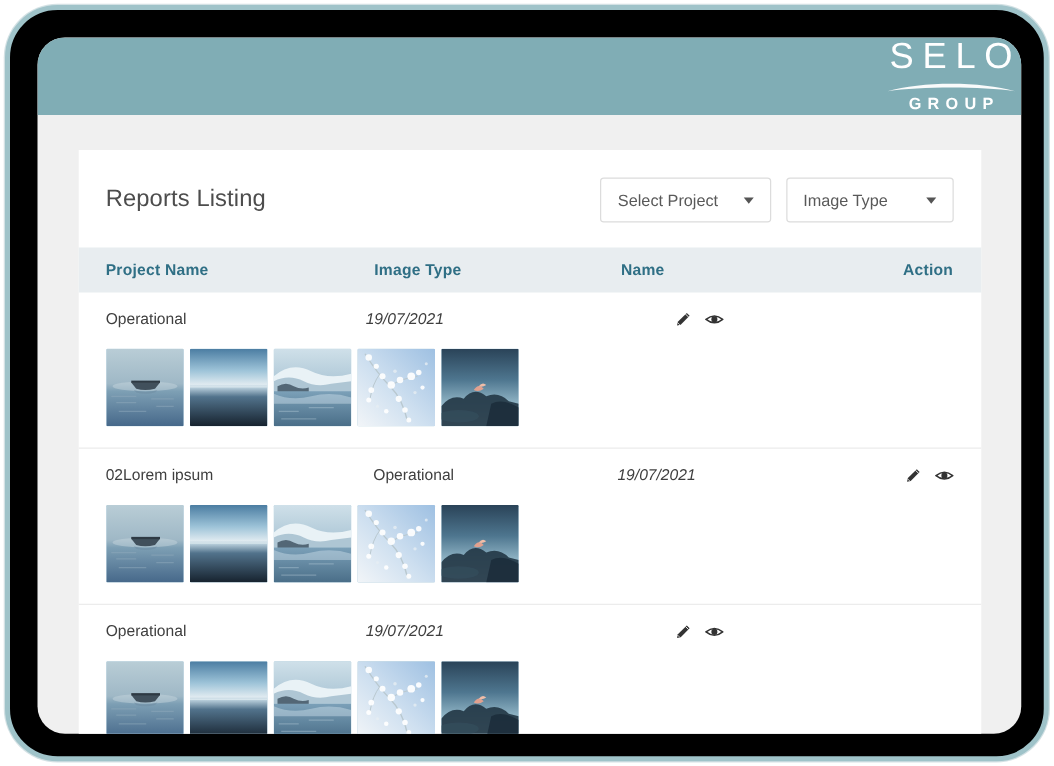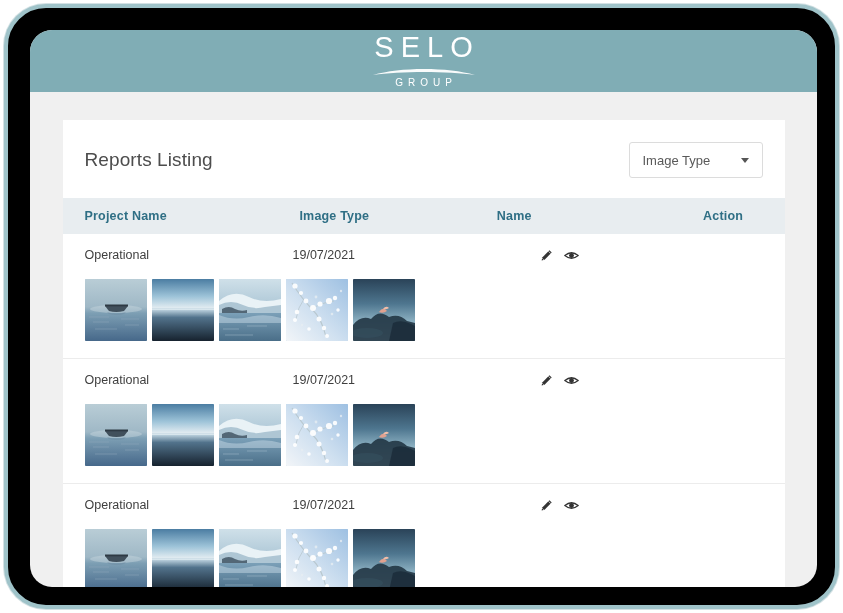--- a/index.html
+++ b/index.html
@@ -35,21 +35,21 @@
     background: #f0f0f0;
     overflow: hidden;
   }
 
   
   .brand-header {
     height: 62px;
     background: #80adb5;
     display: flex;
     align-items: center;
-    justify-content: center;
+    justify-content: flex-end;
     position: relative;
   }
 
   .logo-block {
     display: flex;
     flex-direction: column;
     align-items: center;
     transform: translateY(-1px);
   }
 
@@ -65,25 +65,26 @@
 
   .logo-swoosh {
     width: 104px;
     height: 12px;
     margin-top: 3px;
     display: block;
   }
 
   .logo-sub {
     color: #ffffff;
-    font-size: 10px;
+    font-size: 13px;
     letter-spacing: 5px;
     padding-left: 5px;
     margin-top: 1px;
     line-height: 1;
+    font-weight: bold;
   }
 
   
   .content-area {
     padding: 28px 20px 15px 20px;
     height: calc(100% - 62px);
   }
 
   .card {
     background: #ffffff;
@@ -157,41 +158,41 @@
   .table-head .th {
     font-size: 12.5px;
     font-weight: bold;
     color: #2f6f85;
     letter-spacing: 0.2px;
   }
 
   .col-name   { width: 228px; }
   .col-type   { width: 208px; }
   .col-date   { width: 196px; }
-  .col-action { width: 90px; text-align: center; }
+  .col-action { width: 90px; text-align: right; }
 
   .table-row {
     padding: 0 22px;
     border-bottom: 1px solid #ececec;
   }
   .table-row:last-child { border-bottom: none; }
 
   .row-top {
     display: flex;
     align-items: center;
     height: 38px;
     padding-top: 4px;
   }
 
   .cell {
     font-size: 12.5px;
     color: #3f3f3f;
   }
 
-  .cell.date { color: #3f3f3f; }
+  .cell.date { color: #3f3f3f; font-style: italic; }
 
   .actions {
     width: 90px;
     display: flex;
     justify-content: flex-end;
     align-items: center;
     gap: 11px;
   }
 
   .icon-btn {
@@ -238,20 +239,24 @@
       </div>
     </div>
 
     <div class="content-area">
       <div class="card">
 
         <div class="card-toolbar">
           <div class="page-title">Reports Listing</div>
 
           <div class="filters">
+            <div class="select-box project">
+              <span class="sel-label">Select Project</span>
+              <span class="caret"></span>
+            </div>
             <div class="select-box imagetype">
               <span class="sel-label">Image Type</span>
               <span class="caret"></span>
             </div>
           </div>
         </div>
 
         <div class="table">
           <div class="table-head">
             <div class="th col-name">Project Name</div>
@@ -390,20 +395,21 @@
                       <path d="M26 33 q4 -6 8 -1 q-4 3 -8 1 Z" fill="#e2a18f"></path>
                       <path d="M30 30 q3 -4 6 -1 q-3 2 -6 1 Z" fill="#f0bda8"></path>
                       <path d="M40 44 Q48 40 58 45 L62 47 L62 62 L36 62 Z" fill="#1b2c39" opacity=".85"></path>
                       <ellipse cx="14" cy="54" rx="16" ry="5" fill="#35505f" opacity=".6"></ellipse>
                     </svg>
                   </div>
                 </div>
               </div>
               <div class="table-row">
                 <div class="row-top">
+                  <div class="cell col-name">02Lorem ipsum</div>
                   <div class="cell col-type">Operational</div>
                   <div class="cell date col-date">19/07/2021</div>
                   <div class="actions">
                     <span class="icon-btn">
                       <svg width="13" height="13" viewBox="0 0 16 16" fill="none">
                         <path d="M11.6 1.6 L14.4 4.4 L5.6 13.2 L2 14 L2.8 10.4 Z" fill="#333333"></path>
                         <path d="M10.4 2.8 L13.2 5.6" stroke="#ffffff" stroke-width="0.9"></path>
                         <path d="M2.6 11.2 L4.8 13.4" stroke="#ffffff" stroke-width="0.7"></path>
                       </svg>
                     </span>

